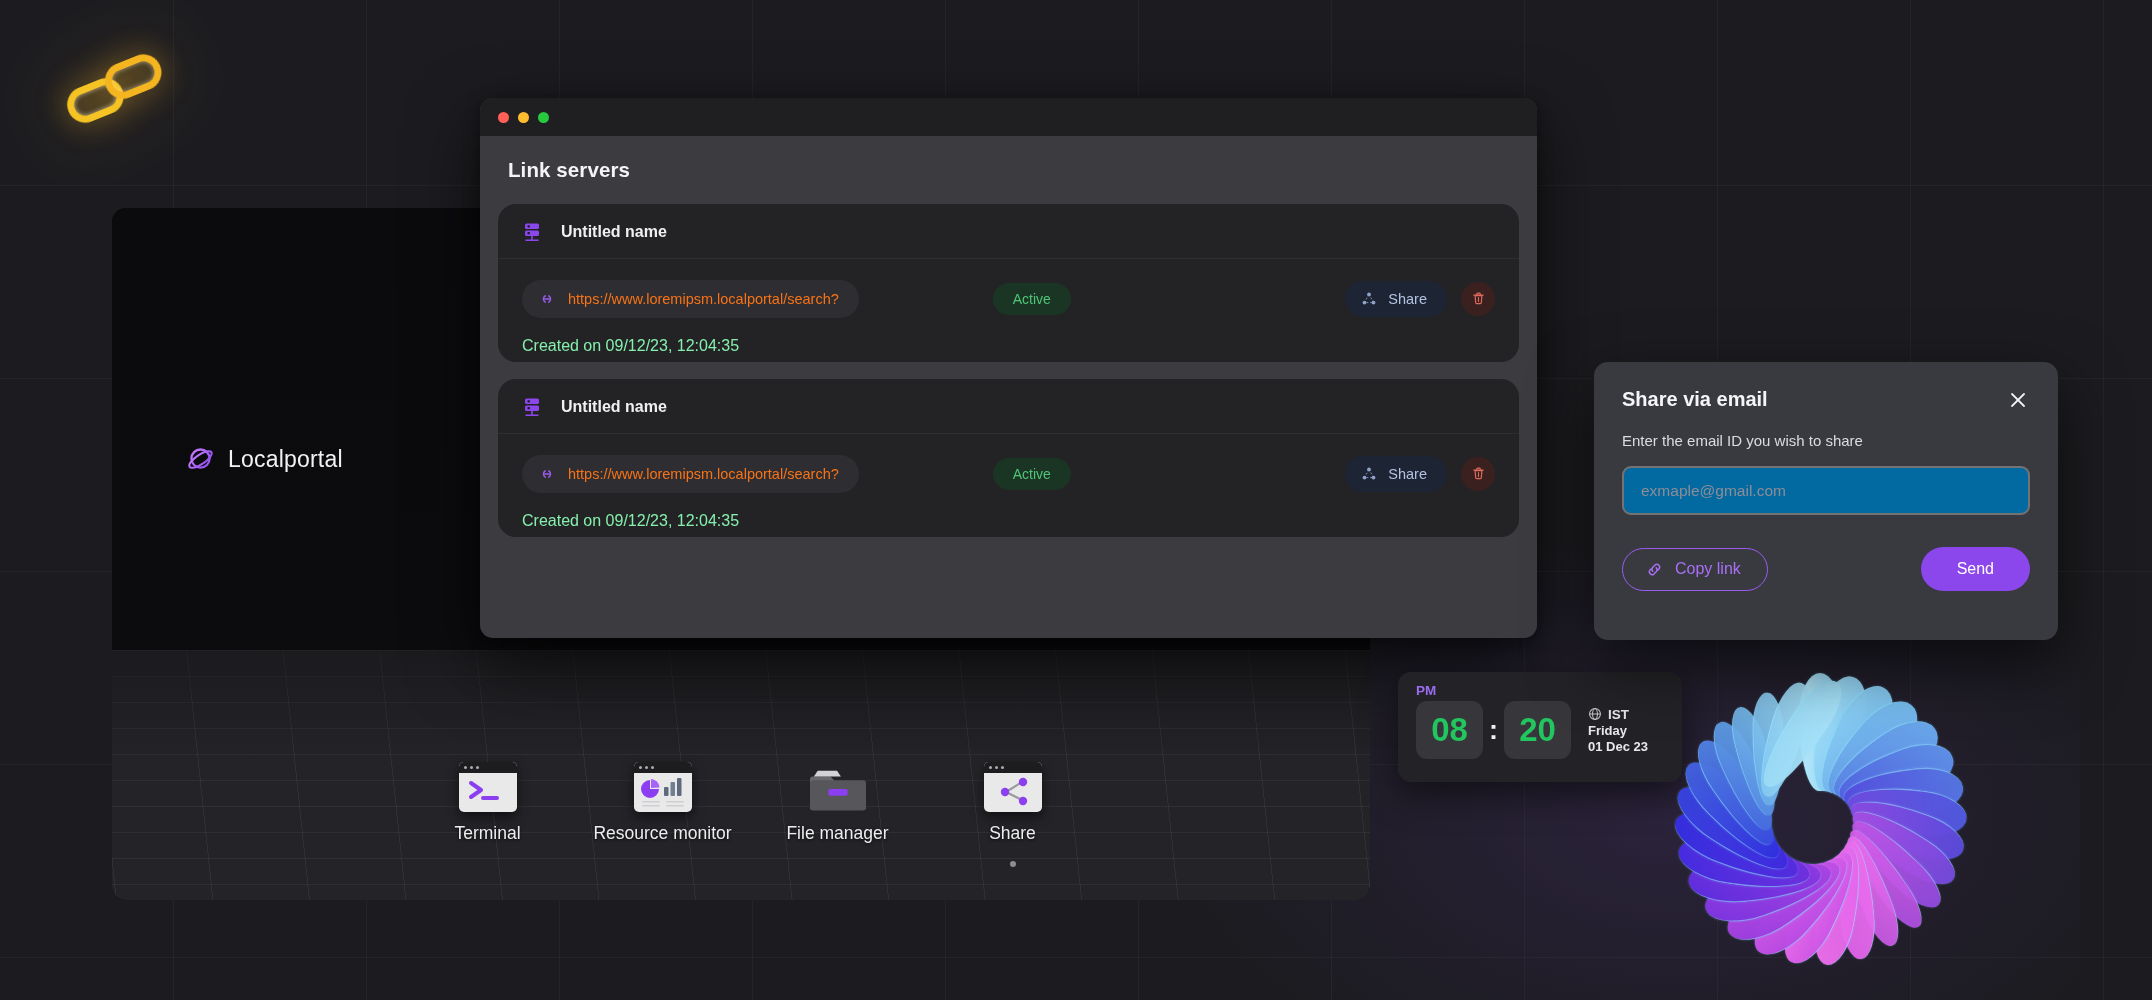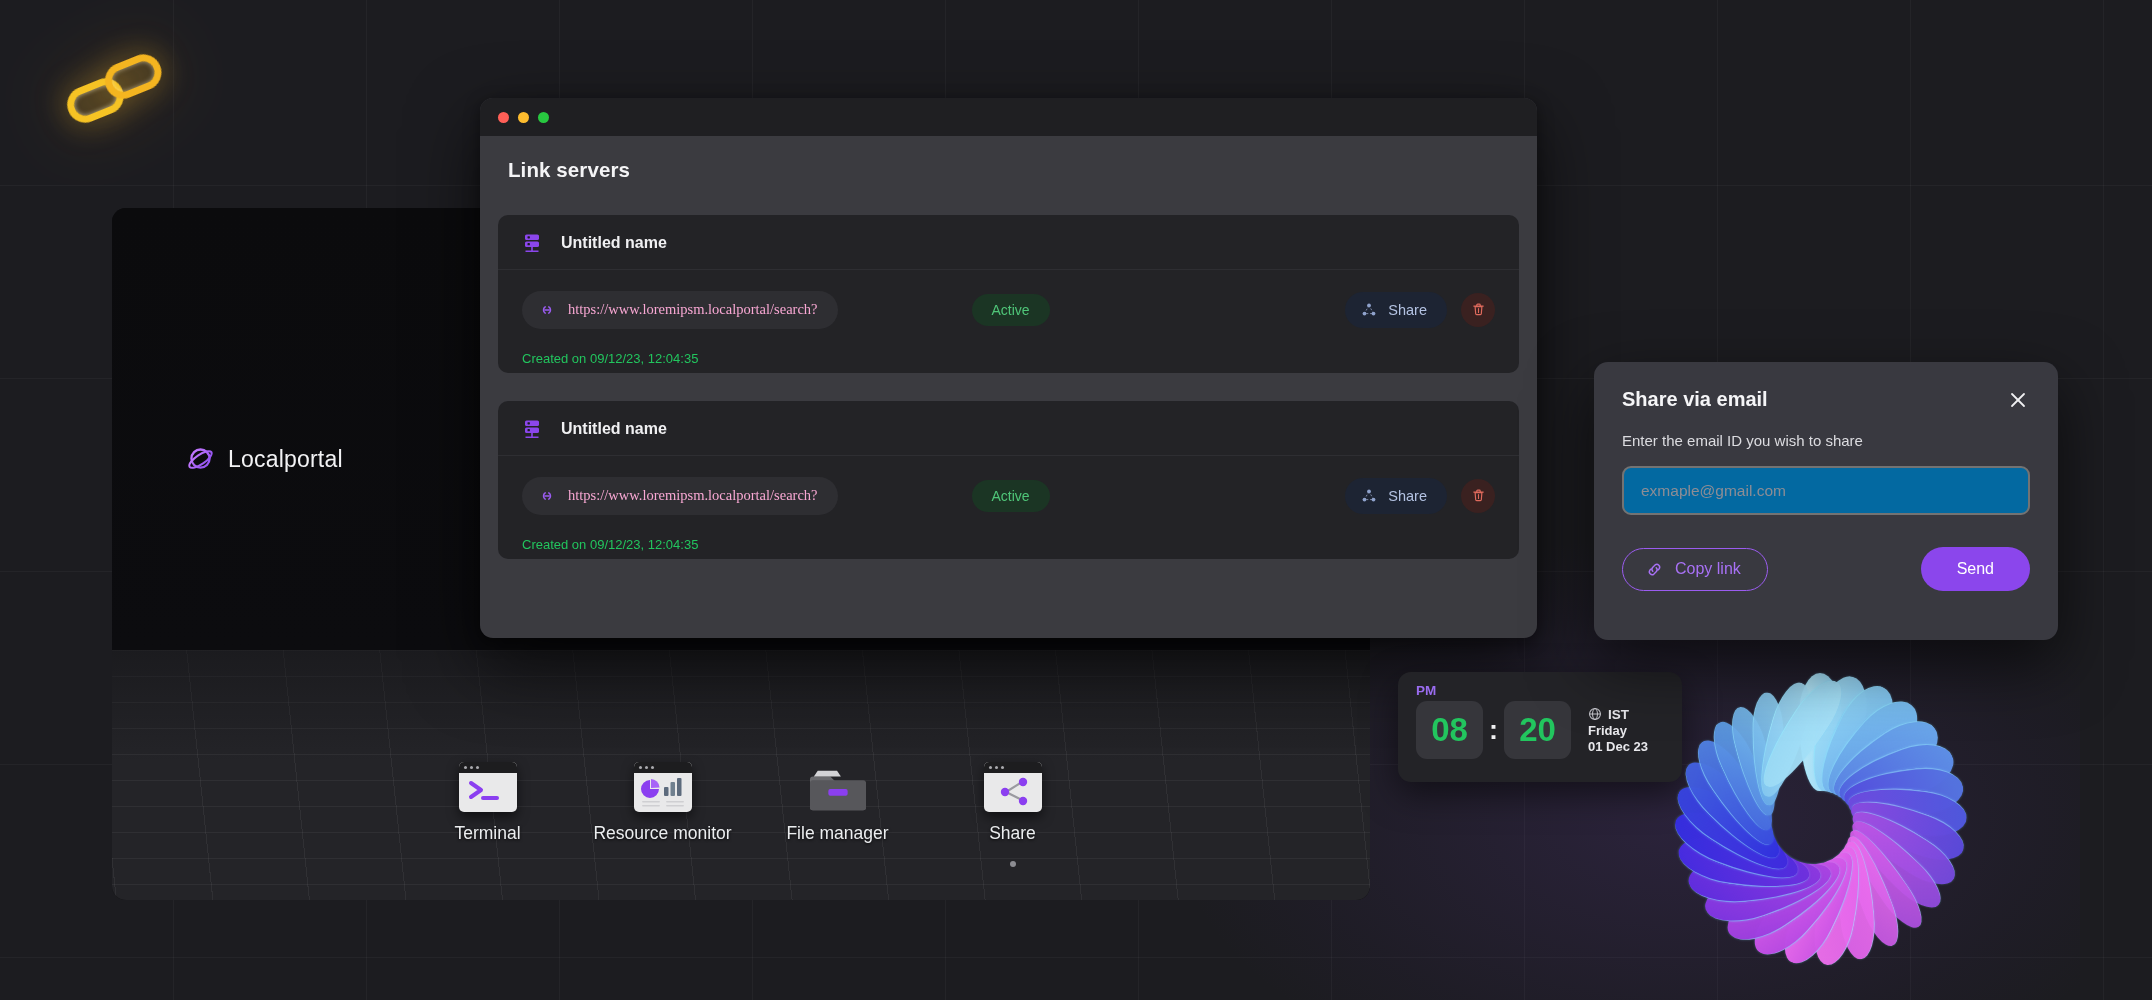--- a/index.html
+++ b/index.html
@@ -143,55 +143,54 @@
   }
   .tl { width: 11px; height: 11px; border-radius: 50%; display: block; }
   #win-heading {
     padding: 22px 0 0 28px;
     font-size: 20.5px; font-weight: bold; color: #f4f4f6; letter-spacing: .1px;
   }
   #server-list { padding: 22px 18px 0 18px; display: flex; flex-direction: column; gap: 17px; }
 
   .server-card {
     background: #232326;
-    border-radius: 10px;
-    overflow: hidden;
-    margin-top: 11px;
+    border-radius: 18px;
+    overflow: hidden;
   }
   .sc-head {
     display: flex; align-items: center; gap: 17px;
     padding: 17px 24px 15px 24px;
   }
   .sc-title { font-size: 16px; font-weight: bold; color: #f0f0f2; }
   .sc-body {
     display: flex; align-items: center;
     padding: 12px 24px 10px 24px;
     border-top: 1px solid #2e2e32;
     position: relative;
     min-height: 78px;
   }
   .url-chip {
     display: flex; align-items: center; gap: 12px;
     background: #2e2e32;
     border-radius: 20px;
     padding: 10px 20px 10px 16px;
     cursor: pointer;
   }
-  .url-text { font-size: 14.5px; color: #f9a8d4; font-family: Liberation Serif, serif; }
+  .url-text { font-size: 14.5px; color: #f97316; }
   .status-badge {
     margin-left: 134px;
     background: #1b3524;
     color: #4fc578;
     font-size: 14px;
     border-radius: 16px;
     padding: 8px 20px;
   }
   .sc-created {
     position: absolute; left: 24px; bottom: -19px;
-    font-size: 13px; color: #22c55e;
+    font-size: 16px; color: #86efac;
   }
   .sc-actions {
     margin-left: auto; display: flex; align-items: center; gap: 14px;
   }
   .share-btn {
     display: flex; align-items: center; gap: 10px;
     background: #1d2433; border-radius: 20px;
     padding: 9px 20px 9px 15px;
     color: #b3c2e2; font-size: 14.5px;
     cursor: pointer; border: none;

